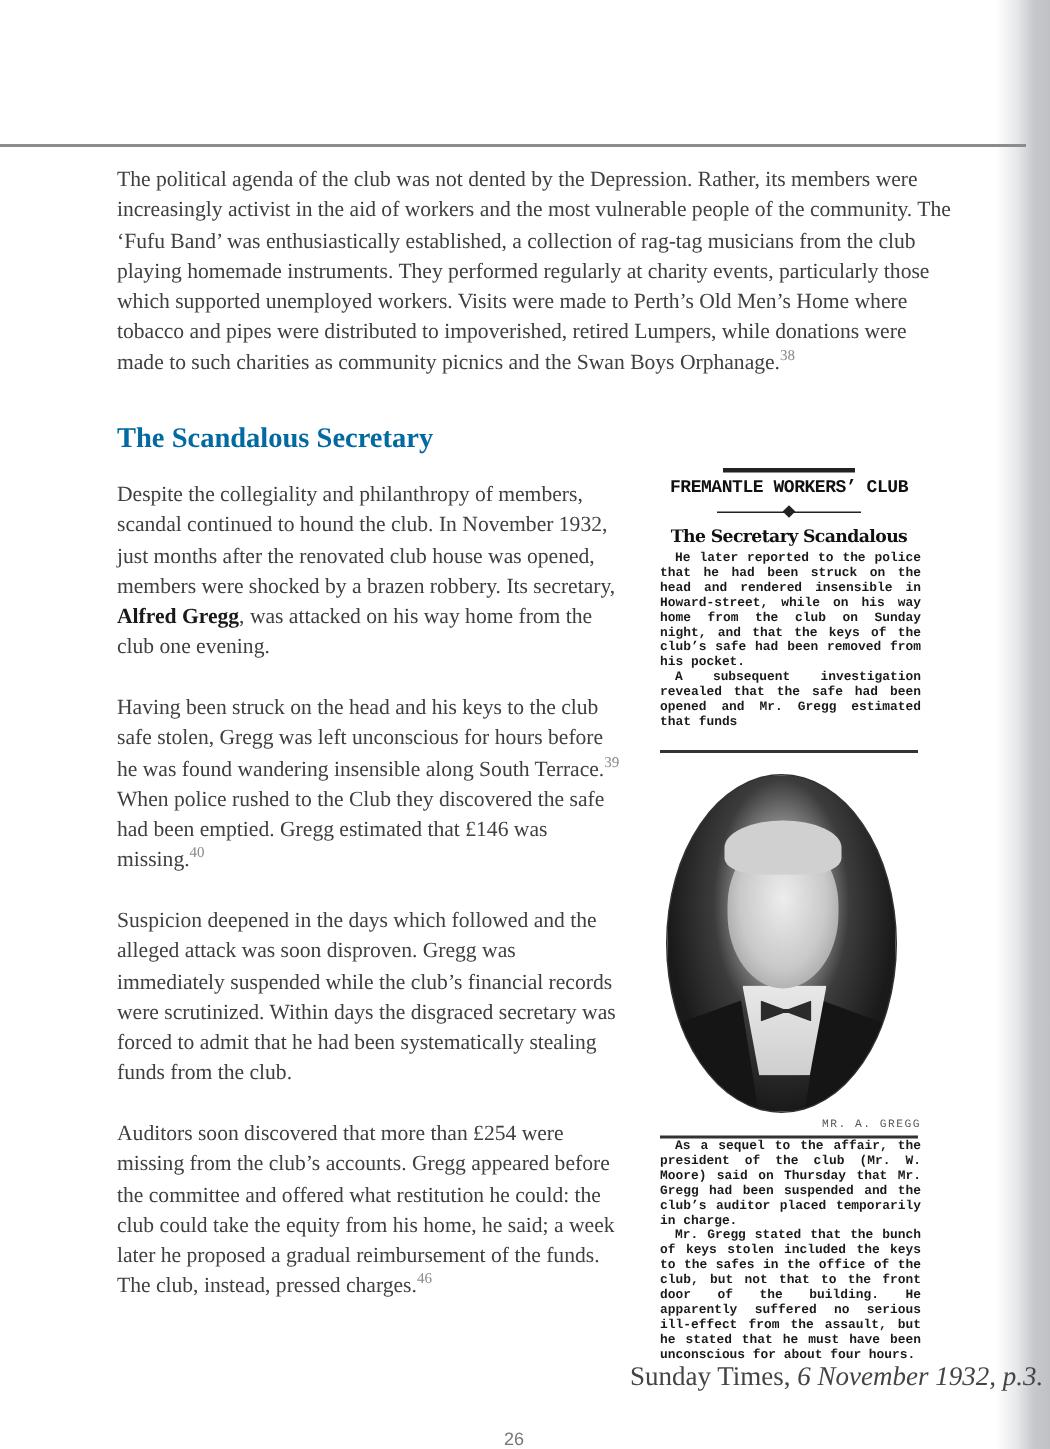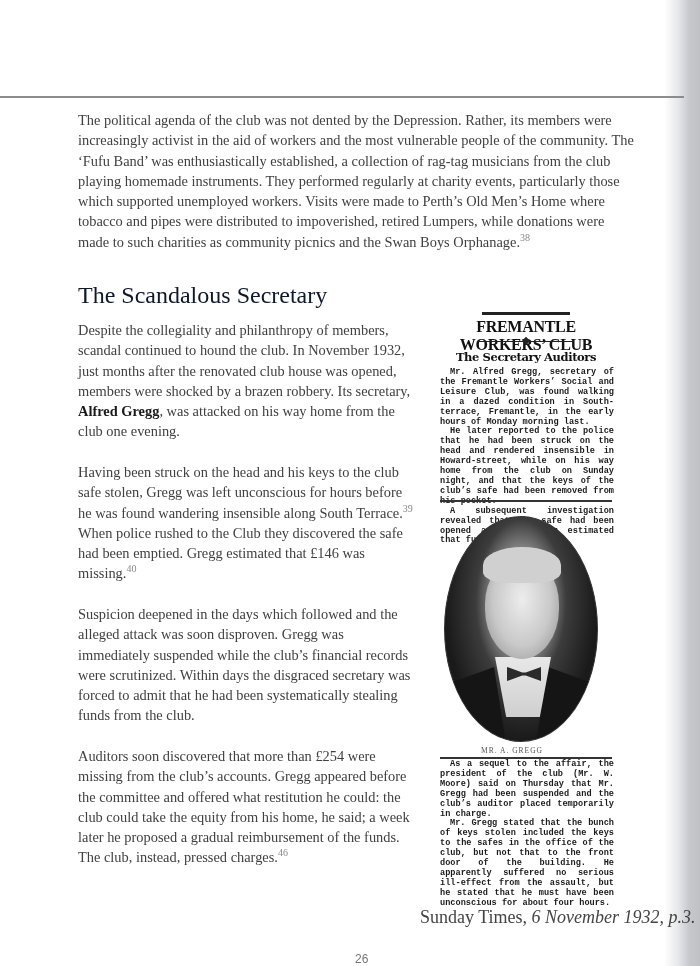--- a/index.html
+++ b/index.html
@@ -18,27 +18,27 @@
     background:#8a8c8e;
   }
   .para {
     position:absolute; font-size:14.4px; line-height:20.3px; color:#404040; margin:0;
   }
   .intro { left:78px; top:110px; width:556px; }
   .col { left:78px; width:340px; }
   sup { font-size:10px; color:#888; vertical-align:super; line-height:0; }
   .heading {
     position:absolute; left:78px; top:282px; margin:0;
-    font-size:24px; font-weight:normal; color:#0f172a;
+    font-size:19px; font-weight:bold; color:#0369a1;
   }
   strong { color:#1a1a1a; }
   .rule-thick { position:absolute; left:482px; top:312px; width:88px; height:3px; background:#222; }
   .mast {
     position:absolute; left:438px; top:318px; width:176px; text-align:center;
-    font-family:Liberation Serif, serif; font-weight:bold; font-size:16px; letter-spacing:-0.3px; color:#111;
+    font-family:Liberation Mono, monospace; font-weight:bold; font-size:12px; letter-spacing:-0.3px; color:#111;
   }
   .orn { position:absolute; left:478px; top:341px; width:96px; height:1px; background:#222; }
   .orn-dot { position:absolute; left:523px; top:338px; width:6px; height:6px; background:#222; transform:rotate(45deg); }
   .sub {
     position:absolute; left:438px; top:350px; width:176px; text-align:center;
     font-family:"DejaVu Serif", serif; font-weight:bold; font-size:11.5px; letter-spacing:-0.4px; color:#111;
   }
   .news-text {
     position:absolute; left:440px; width:174px; margin:0;
     font-family:"Liberation Mono", monospace; font-weight:bold; font-size:8.6px; line-height:9.9px;
@@ -65,29 +65,29 @@
     background:linear-gradient(to bottom, #e8e8e8, #cfcfcf);
     clip-path:polygon(0 0,100% 0,80% 100%,20% 100%);
   }
   .portrait .tie {
     position:absolute; left:62px; top:150px; width:34px; height:14px; background:#2b2b2b;
     clip-path:polygon(0 0,45% 40%,55% 40%,100% 0,100% 100%,55% 60%,45% 60%,0 100%);
   }
   .portrait .jacket-l { position:absolute; left:0; top:150px; width:70px; height:90px; background:#151515; clip-path:polygon(0 20%,70% 0,90% 100%,0 100%); }
   .portrait .jacket-r { position:absolute; right:0; top:150px; width:70px; height:90px; background:#151515; clip-path:polygon(30% 0,100% 20%,100% 100%,10% 100%); }
   .caption-photo {
-    position:absolute; left:424px; top:746px; width:176px; text-align:center;
-    font-family:Liberation Serif, serif; font-size:7.5px; letter-spacing:1px; color:#555;
+    position:absolute; left:438px; top:746px; width:176px; text-align:right;
+    font-family:Liberation Mono, monospace; font-size:7.5px; letter-spacing:1px; color:#555;
   }
   .source {
     position:absolute; left:420px; top:907px; font-size:18px; color:#444;
   }
   .source em { font-style:italic; }
   .page-number {
-    position:absolute; left:355px; top:952px; font-family:"Liberation Sans", sans-serif; font-size:12px; color:#777;
+    position:absolute; left:336px; top:952px; font-family:"Liberation Sans", sans-serif; font-size:12px; color:#777;
   }
 </style>
 </head>
 <body>
 
 <div class="page-shadow"></div>
 <div class="top-rule"></div>
 
 <p class="para intro"><span>The political agenda of the club was not dented by the Depression. Rather, its members were increasingly activist in the aid of workers and the most vulnerable people of the community. The ‘Fufu Band’ was enthusiastically established, a collection of rag-tag musicians from the club playing homemade instruments. They performed regularly at charity events, particularly those which supported unemployed workers. Visits were made to Perth’s Old Men’s Home where tobacco and pipes were distributed to impoverished, retired Lumpers, while donations were made to such charities as community picnics and the Swan Boys Orphanage.</span><sup>38</sup></p>
 
@@ -98,24 +98,23 @@
 <p class="para col" style="top:462px;"><span>Having been struck on the head and his keys to the club safe stolen, Gregg was left unconscious for hours before he was found wandering insensible along South Terrace.</span><sup>39</sup><span> When police rushed to the Club they discovered the safe had been emptied. Gregg estimated that £146 was missing.</span><sup>40</sup></p>
 
 <p class="para col" style="top:604px;"><span>Suspicion deepened in the days which followed and the alleged attack was soon disproven. Gregg was immediately suspended while the club’s financial records were scrutinized. Within days the disgraced secretary was forced to admit that he had been systematically stealing funds from the club.</span></p>
 
 <p class="para col" style="top:746px;"><span>Auditors soon discovered that more than £254 were missing from the club’s accounts. Gregg appeared before the committee and offered what restitution he could: the club could take the equity from his home, he said; a week later he proposed a gradual reimbursement of the funds. The club, instead, pressed charges.</span><sup>46</sup></p>
 
 <div class="rule-thick"></div>
 <div class="mast">FREMANTLE WORKERS’ CLUB</div>
 <div class="orn"></div>
 <div class="orn-dot"></div>
-<div class="sub">The Secretary Auditors</div>
+<div class="sub">The Secretary Scandalous</div>
 
 <div class="news-text" style="top:368px;">
-  <p>Mr. Alfred Gregg, secretary of the Fremantle Workers’ Social and Leisure Club, was found walking in a dazed condition in South-terrace, Fremantle, in the early hours of Monday morning last.</p>
   <p>He later reported to the police that he had been struck on the head and rendered insensible in Howard-street, while on his way home from the club on Sunday night, and that the keys of the club’s safe had been removed from his pocket.</p>
   <p>A subsequent investigation revealed that the safe had been opened and Mr. Gregg estimated that funds</p>
 </div>
 <div class="news-rule" style="top:500px;"></div>
 
 <div class="portrait">
   <div class="jacket-l"></div>
   <div class="jacket-r"></div>
   <div class="collar"></div>
   <div class="face"></div>

